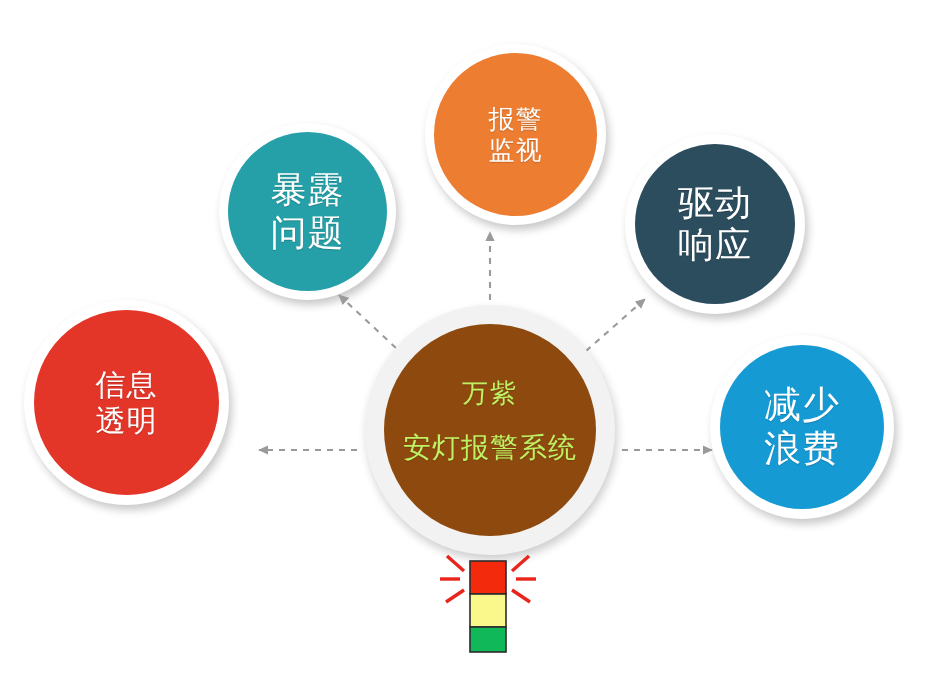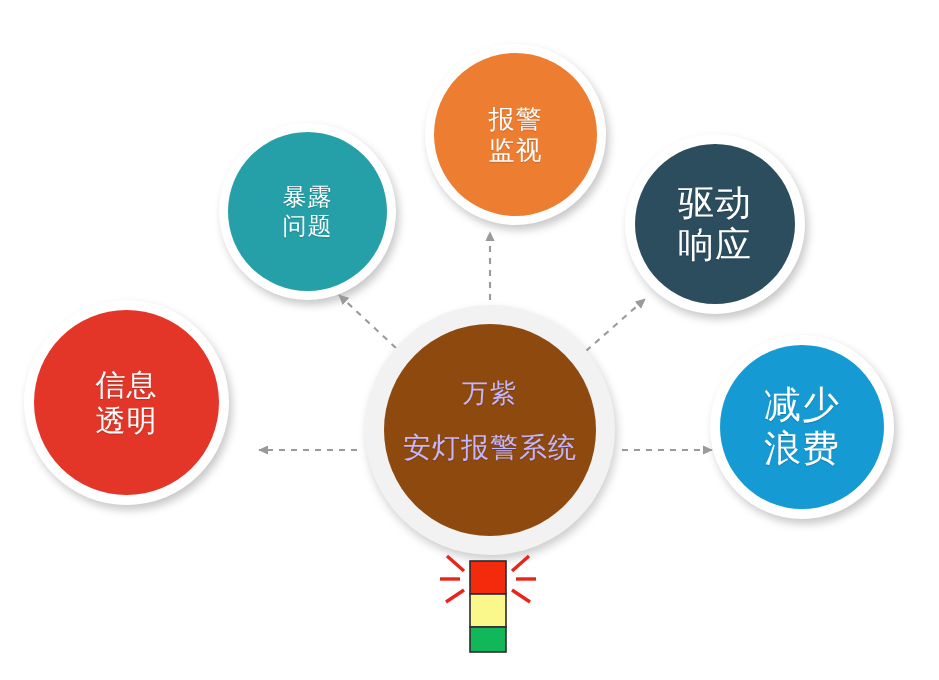--- a/index.html
+++ b/index.html
@@ -50,21 +50,21 @@
 
   
   #node-alarm-monitor {
     left: 425px; top: 44px; width: 181px; height: 181px;
     padding: 9px;
     font-size: 26px;
   }
   #node-expose-problem {
     left: 219px; top: 123px; width: 177px; height: 177px;
     padding: 9px;
-    font-size: 24px;
+    font-size: 36px;
   }
   #node-drive-response {
     left: 625px; top: 134px; width: 180px; height: 180px;
     padding: 10px;
     font-size: 36px;
   }
   #node-info-transparent {
     left: 24px; top: 300px; width: 205px; height: 205px;
     padding: 10px;
     font-size: 30px;
@@ -88,21 +88,21 @@
     padding: 19px;
     z-index: 4;
   }
   #node-center .fill {
     width: 100%; height: 100%;
     border-radius: 50%;
     display: flex;
     flex-direction: column;
     align-items: center;
     justify-content: center;
-    color: #c4b5fd;
+    color: #bef264;
     text-align: center;
     box-sizing: border-box;
   }
   #node-center .line-top    { font-size: 26px; letter-spacing: 2px; margin-bottom: 18px; }
   #node-center .line-main   { font-size: 28px; letter-spacing: 1px; margin-bottom: 18px; }
   #node-center .line-bottom { font-size: 26px; letter-spacing: 1px; }
   #node-center .fill span { text-shadow: 0 1px 1px rgba(0,0,0,0.18); }
 
   
   #connectors {

